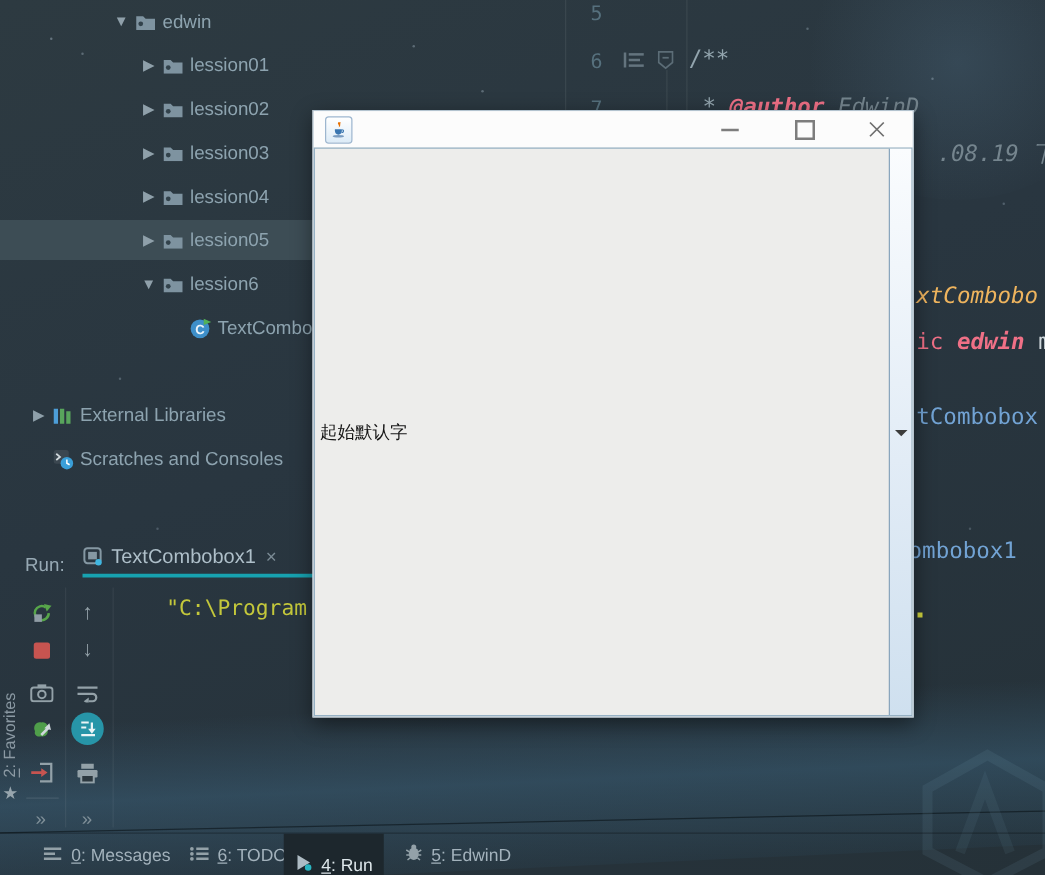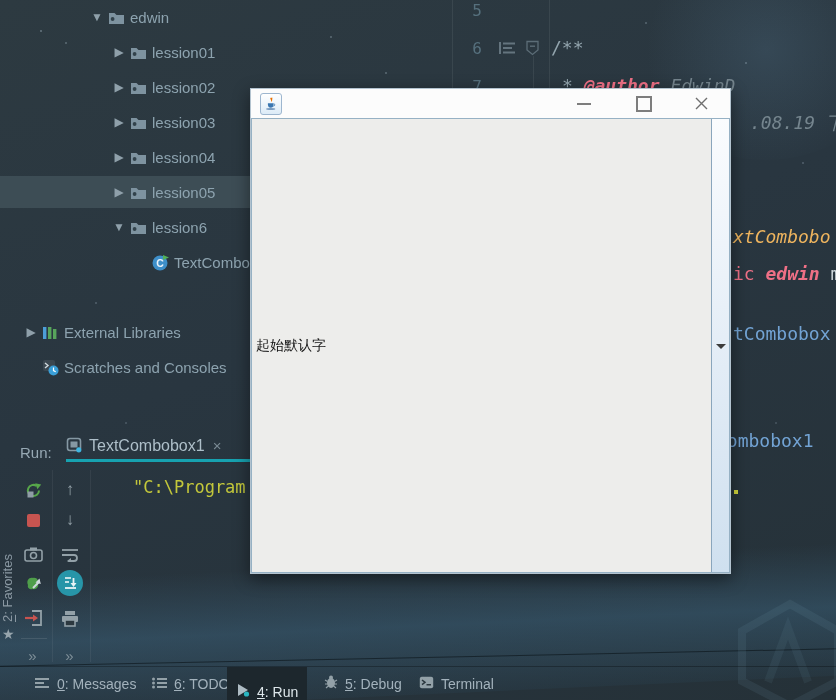--- a/index.html
+++ b/index.html
@@ -349,29 +349,21 @@
             <circle cx="10.5" cy="11" r="2.6" fill="#2ab5c0"></circle>
           </svg></span>
       <span><span class="u">4</span><span>: Run</span></span>
     </div>
     <div class="sbtn" style="left:315px">
       <span><svg width="14" height="14" viewBox="0 0 14 14">
             <ellipse cx="7" cy="8" rx="4" ry="5" fill="#93a1a8"></ellipse>
             <circle cx="7" cy="2.5" r="2" fill="#93a1a8"></circle>
             <path d="M1,5 l2.5,1.5 M1,9 h2.5 M2,13 l2,-1.7 M13,5 l-2.5,1.5 M13,9 h-2.5 M12,13 l-2,-1.7" stroke="#93a1a8" stroke-width="1.2"></path>
           </svg></span>
-      <span><span class="u">5</span><span>: Debug</span></span>
-    </div>
-    <div class="sbtn" style="left:410px">
-      <span><svg width="15" height="13" viewBox="0 0 15 13">
-            <rect x="0.8" y="0.8" width="13.4" height="11.4" rx="2" fill="#93a1a8"></rect>
-            <path d="M3,4 l3,2.3 L3,8.6" stroke="#2c383f" stroke-width="1.5" fill="none"></path>
-            <rect x="7.5" y="8" width="4.5" height="1.5" fill="#2c383f"></rect>
-          </svg></span>
-      <span><span class="u"></span><span>Terminal</span></span>
+      <span><span class="u">5</span><span>: EdwinD</span></span>
     </div>
   </div>
 
   <div class="jwin">
     <div class="jtitle">
       <div class="jiconbox">
         <svg width="14" height="14" viewBox="0 0 14 14">
           <path d="M6.6,0.8 c-1.1,1.5 1.4,2.1 0.4,4.1 c2,-1 0.7,-2.6 1.6,-4.1 z" fill="#e76f00"></path>
           <path d="M3.9,6.3 h5.6 v1.1 c0,2 -1.1,3.3 -2.8,3.3 s-2.8,-1.3 -2.8,-3.3 z" fill="#3a76b0"></path>
           <path d="M9.7,6.9 c1.5,-0.1 1.5,2.1 -0.4,2.2" stroke="#3a76b0" stroke-width="0.9" fill="none"></path>

